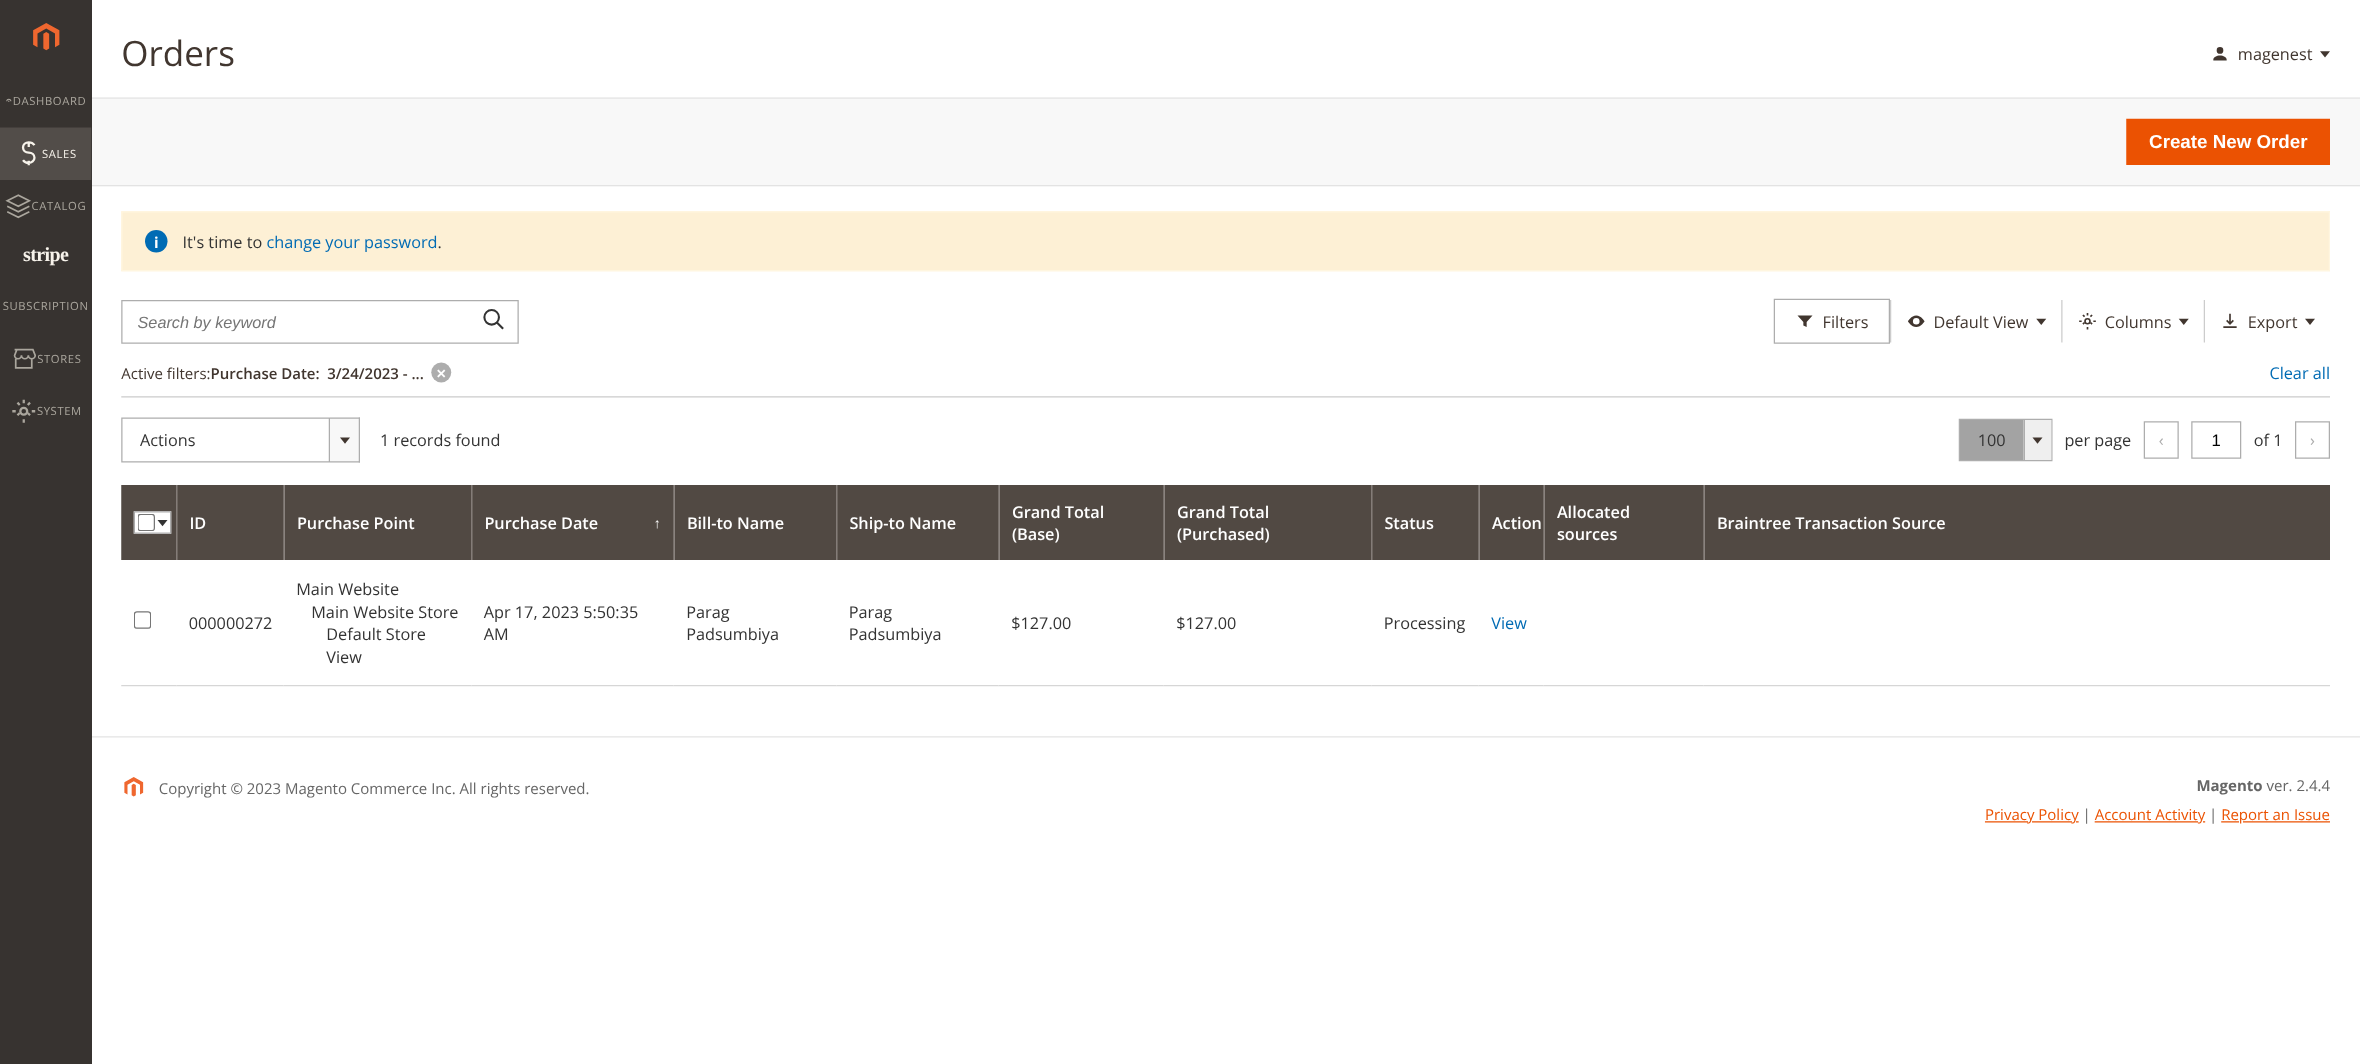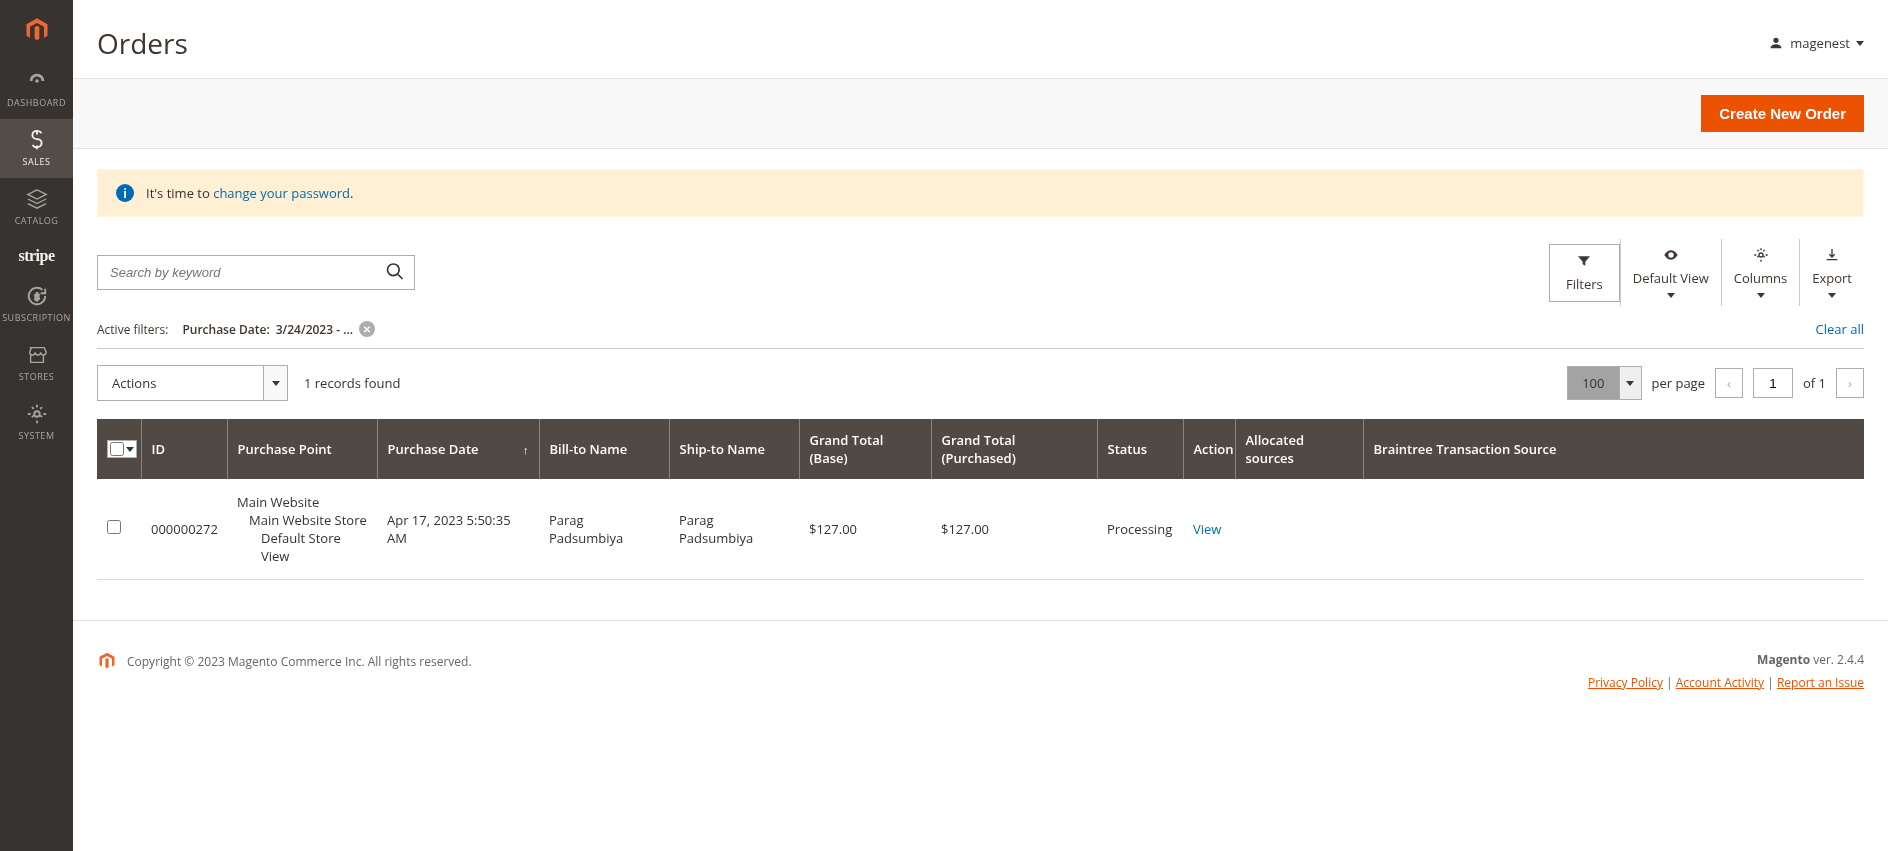--- a/index.html
+++ b/index.html
@@ -1,21 +1,21 @@
 <!DOCTYPE html>
 <html><head>
 <meta charset="utf-8">
 <style>
 * { box-sizing: border-box; margin: 0; padding: 0; }
 body { font-family: 'Open Sans', Arial, sans-serif; font-size: 13px; color: #333; background: #fff; }
 
 
 .sidebar { position: fixed; left: 0; top: 0; width: 73px; height: 100vh; background: #373330; display: flex; flex-direction: column; z-index: 100; }
 .sidebar-logo { height: 60px; display: flex; align-items: center; justify-content: center; }
-.sidebar-item { display: flex; flex-direction: column; align-items: center; justify-content: center; padding: 10px 4px; color: #aaa69d; cursor: pointer; text-align: center; }
+.sidebar-item { display: flex; flex-direction: row; justify-content: center; padding: 10px 4px; color: #aaa69d; cursor: pointer; text-align: center; }
 .sidebar-item.active { background: #524d49; color: #f7f3eb; }
 .sidebar-item .label { font-size: 9px; letter-spacing: 0.5px; margin-top: 4px; text-transform: uppercase; }
 .sidebar-item svg { width: 22px; height: 22px; }
 .sidebar-item .stripe-text { font-family: Liberation Serif, serif; font-weight: bold; font-size: 16px; color: #f7f3eb; letter-spacing: -0.5px; }
 
 
 .main { margin-left: 73px; padding: 0; }
 .page-header { padding: 24px 24px 16px 24px; display: flex; align-items: center; justify-content: space-between; }
 .page-title { font-size: 28px; font-weight: 400; color: #41362f; }
 .user-area { display: flex; align-items: center; gap: 6px; color: #41362f; cursor: pointer; font-size: 13px; }
@@ -32,29 +32,29 @@
 .notice a { color: #006bb4; text-decoration: none; }
 
 
 .toolbar { display: flex; align-items: center; justify-content: space-between; margin-top: 22px; }
 .search-wrap { position: relative; width: 318px; }
 .search-input { width: 100%; border: 1px solid #adadad; padding: 9px 40px 9px 12px; font-size: 13px; font-style: italic; color: #666; }
 .search-btn { position: absolute; right: 6px; top: 50%; transform: translateY(-50%); background: none; border: none; cursor: pointer; padding: 4px; }
 .search-btn svg { width: 20px; height: 20px; }
 
 .toolbar-right { display: flex; align-items: center; gap: 0; }
-.tb-btn { display: flex; align-items: center; gap: 6px; padding: 8px 12px; font-size: 13px; color: #41362f; cursor: pointer; border-left: 1px solid #ccc; background: #fff; flex-direction: column; }
+.tb-btn { display: flex; align-items: center; gap: 6px; padding: 8px 12px; font-size: 13px; color: #41362f; cursor: pointer; border-left: 1px solid #ccc; background: #fff; }
 .tb-btn:first-child { border-left: none; }
 .tb-btn.boxed { border: 1px solid #adadad; background: #fff; padding: 8px 16px; }
 .tb-btn svg { width: 16px; height: 16px; }
 .tb-caret { width: 0; height: 0; border-left: 4px solid transparent; border-right: 4px solid transparent; border-top: 5px solid #41362f; }
 
 
 .filters-row { display: flex; align-items: center; justify-content: space-between; padding: 10px 0; border-bottom: 1px solid #ccc; margin-top: 4px; }
-.filters-left { display: flex; align-items: flex-start; gap: 14px; font-size: 12px; color: #41362f; }
+.filters-left { display: flex; align-items: flex-start; gap: 0; font-size: 12px; color: #41362f; }
 .filter-chip { display: flex; align-items: center; gap: 6px; font-weight: 600; }
 .chip-remove { width: 16px; height: 16px; border-radius: 50%; background: #adadad; color: #fff; display: flex; align-items: center; justify-content: center; font-size: 10px; cursor: pointer; }
 .clear-all { color: #006bb4; font-size: 13px; cursor: pointer; }
 
 
 .controls-row { display: flex; align-items: center; justify-content: space-between; margin-top: 16px; }
 .actions-select { display: flex; align-items: stretch; }
 .actions-select .sel-body { border: 1px solid #adadad; padding: 8px 14px; font-size: 13px; width: 167px; background: #fff; }
 .actions-select .sel-caret { border: 1px solid #adadad; border-left: none; background: #f8f8f8; width: 24px; display: flex; align-items: center; justify-content: center; cursor: pointer; }
 .records-found { margin-left: 16px; font-size: 13px; color: #333; }

